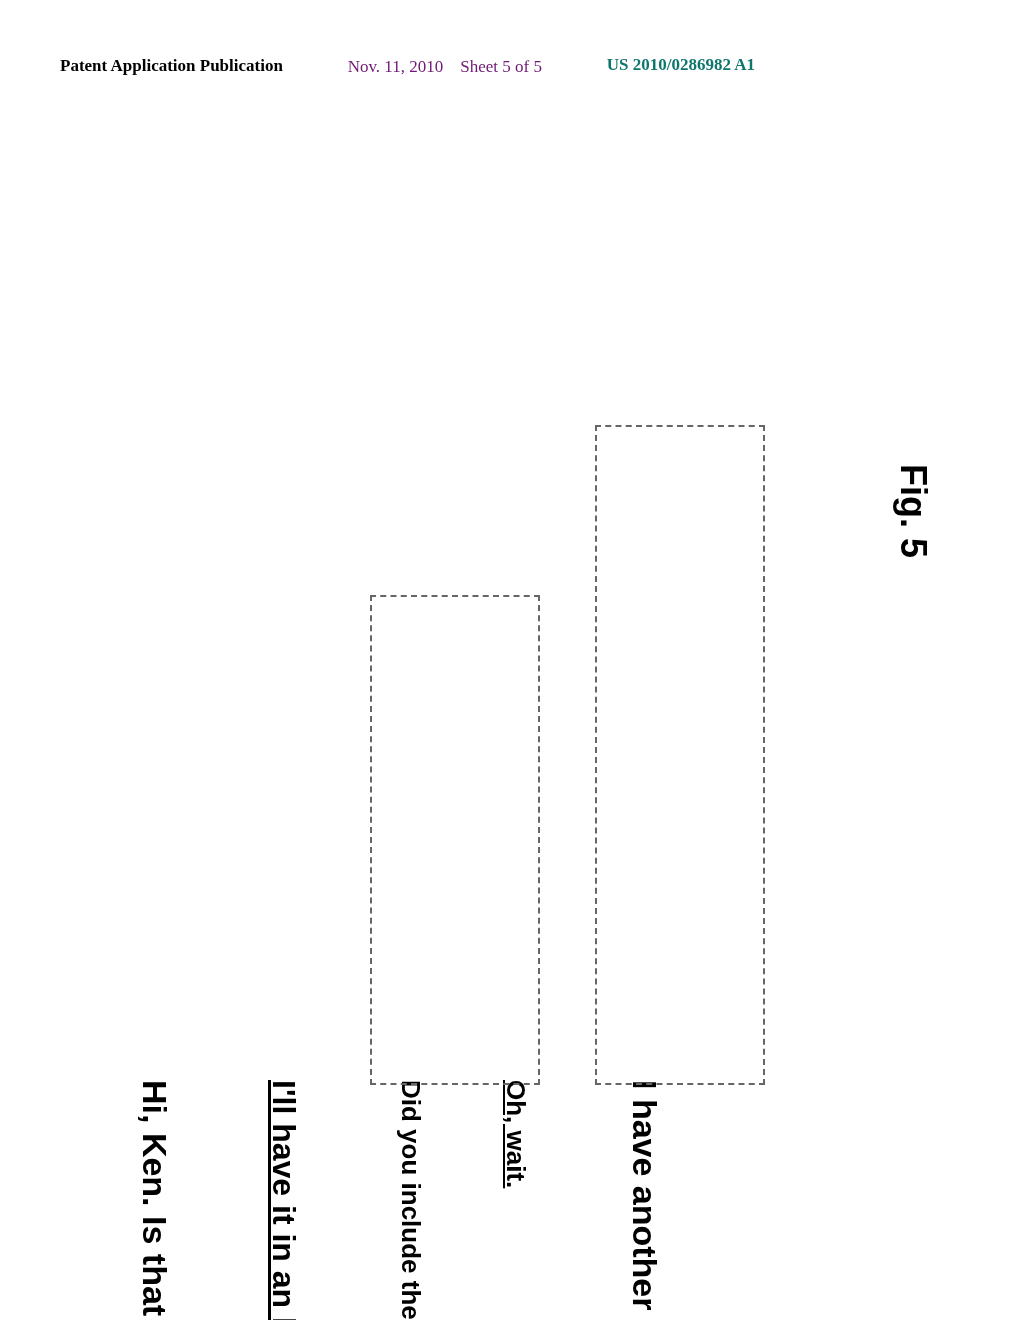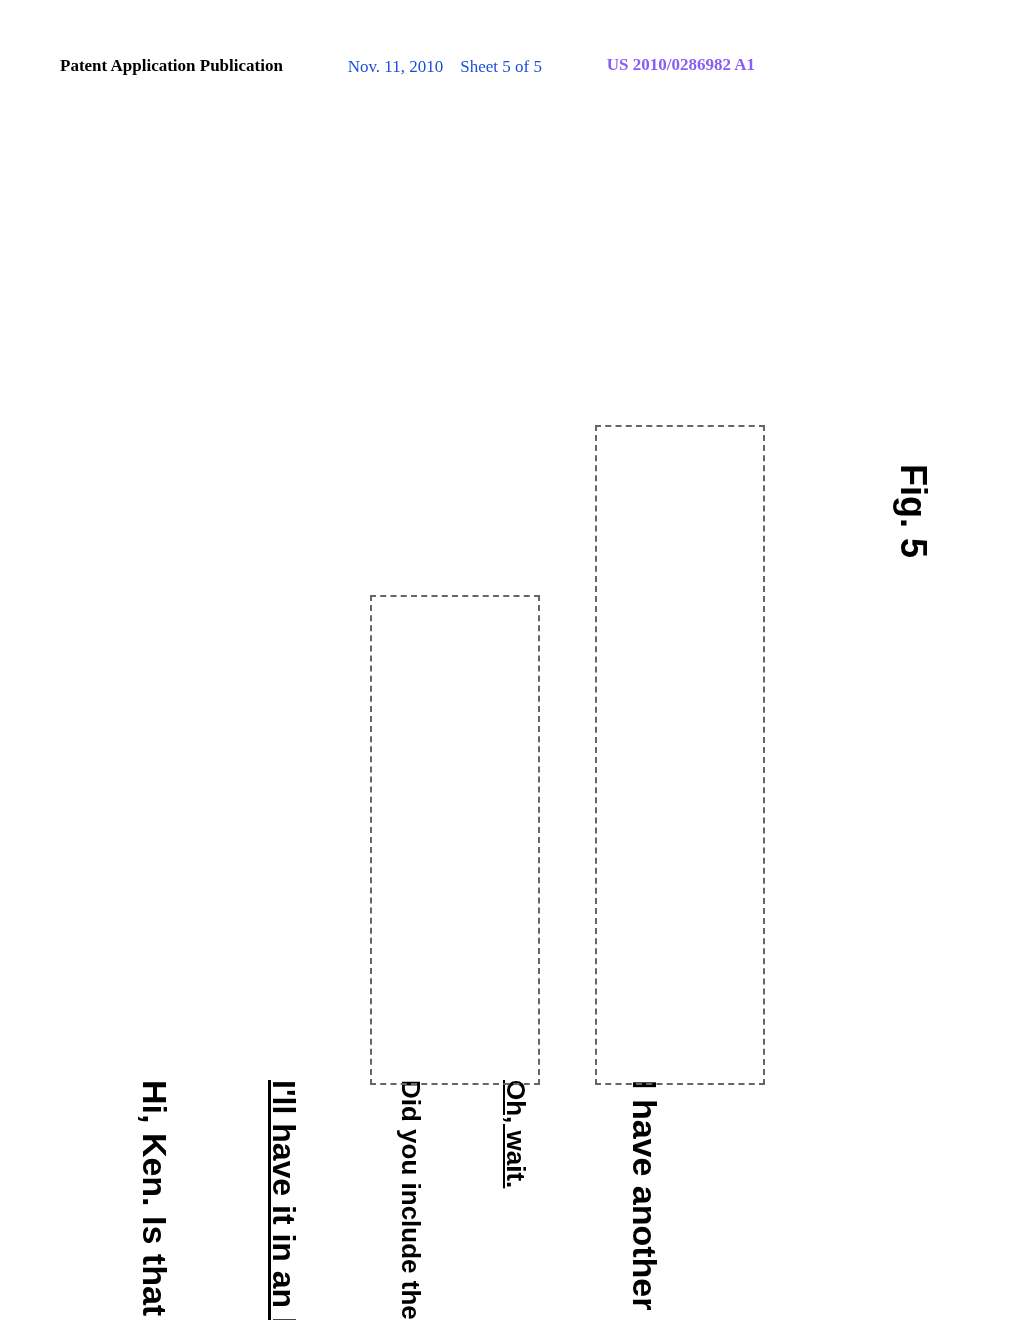--- a/index.html
+++ b/index.html
@@ -40,29 +40,29 @@
       font-size: 17px;
       font-weight: bold;
       font-family: 'Times New Roman', Times, serif;
       color: #000;
       line-height: 1.3;
     }
 
     .header-center {
       font-size: 17px;
       font-family: 'Times New Roman', Times, serif;
-      color: #1d4ed8;
+      color: #701a75;
       text-align: center;
       line-height: 1.4;
     }
 
     .header-right {
       font-size: 17px;
       font-family: 'Times New Roman', Times, serif;
-      color: #8b5cf6;
+      color: #0f766e;
       font-weight: bold;
       text-align: right;
     }
 
     
     
 
     .main-diagram {
       position: absolute;
       top: 150px;

